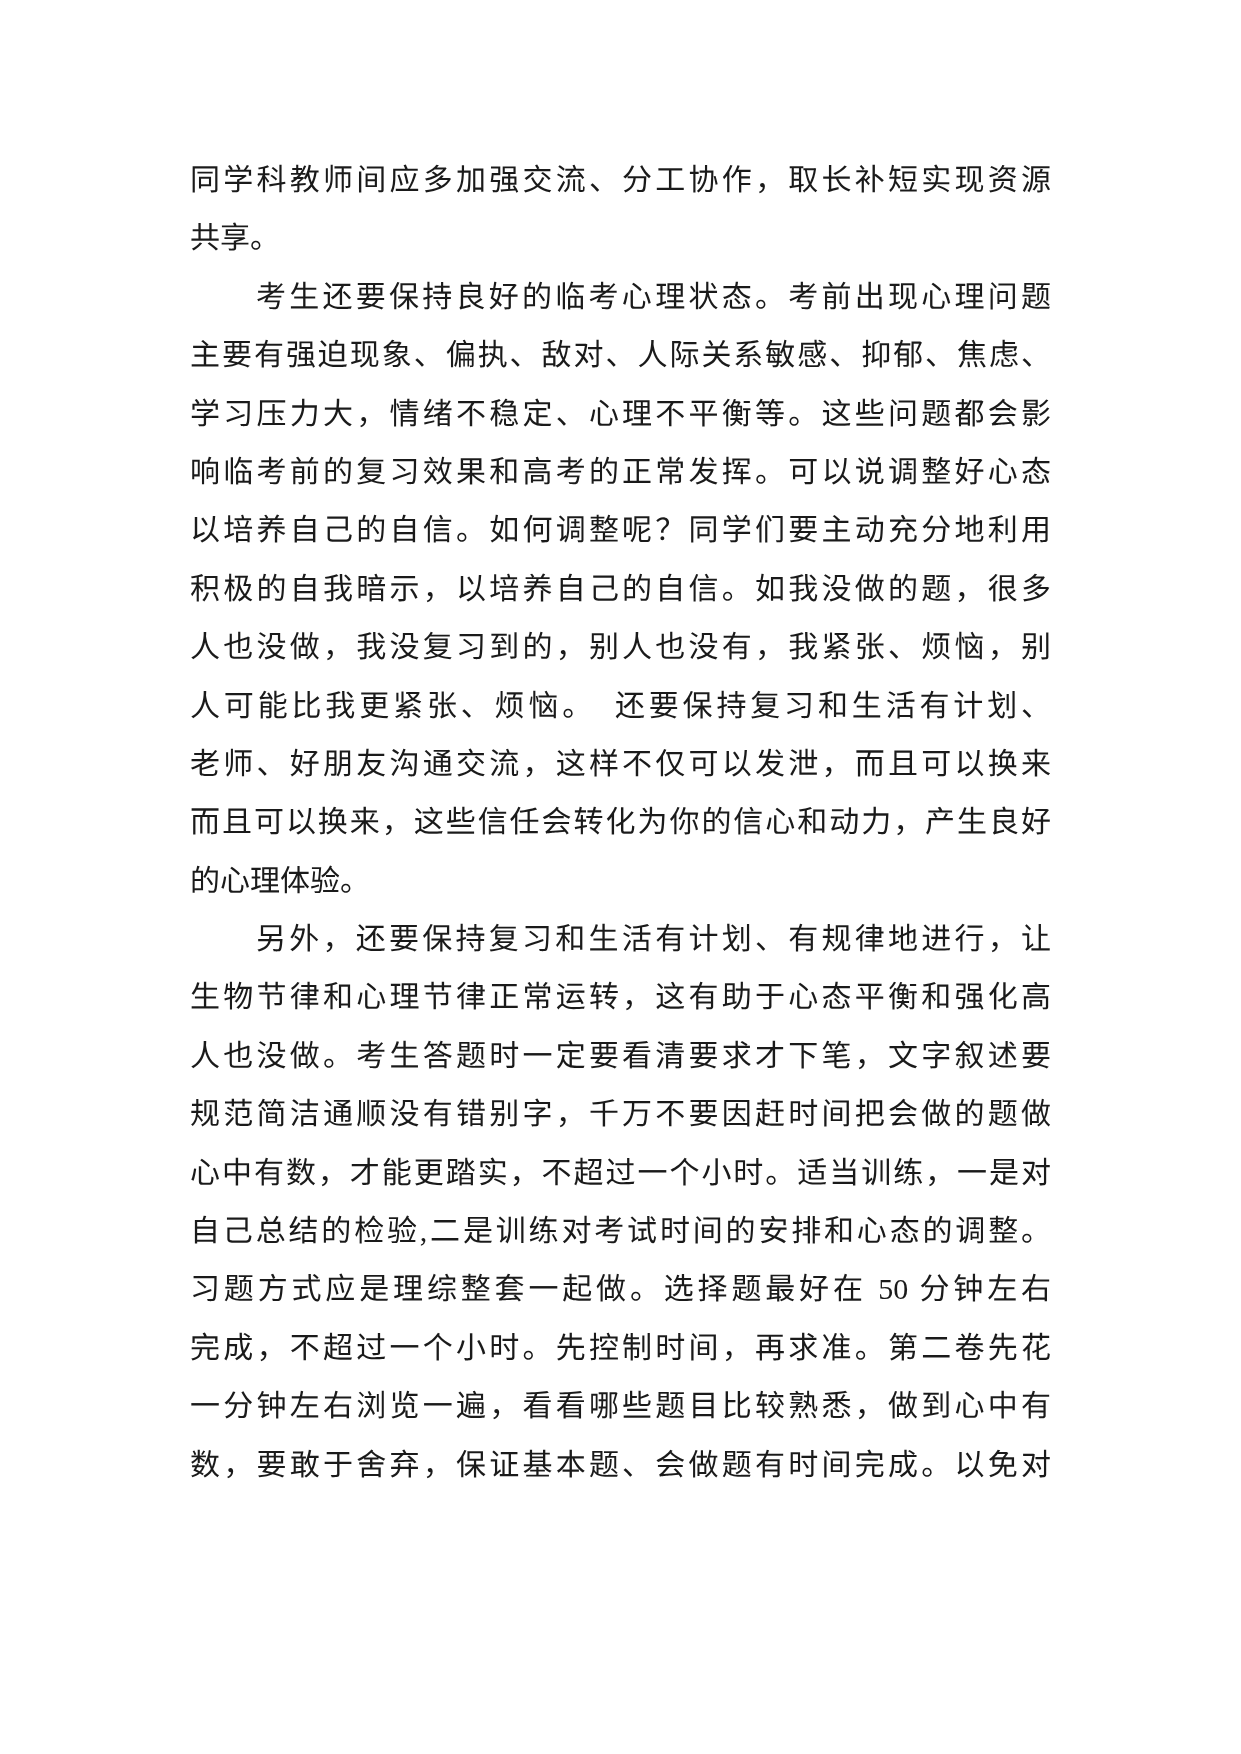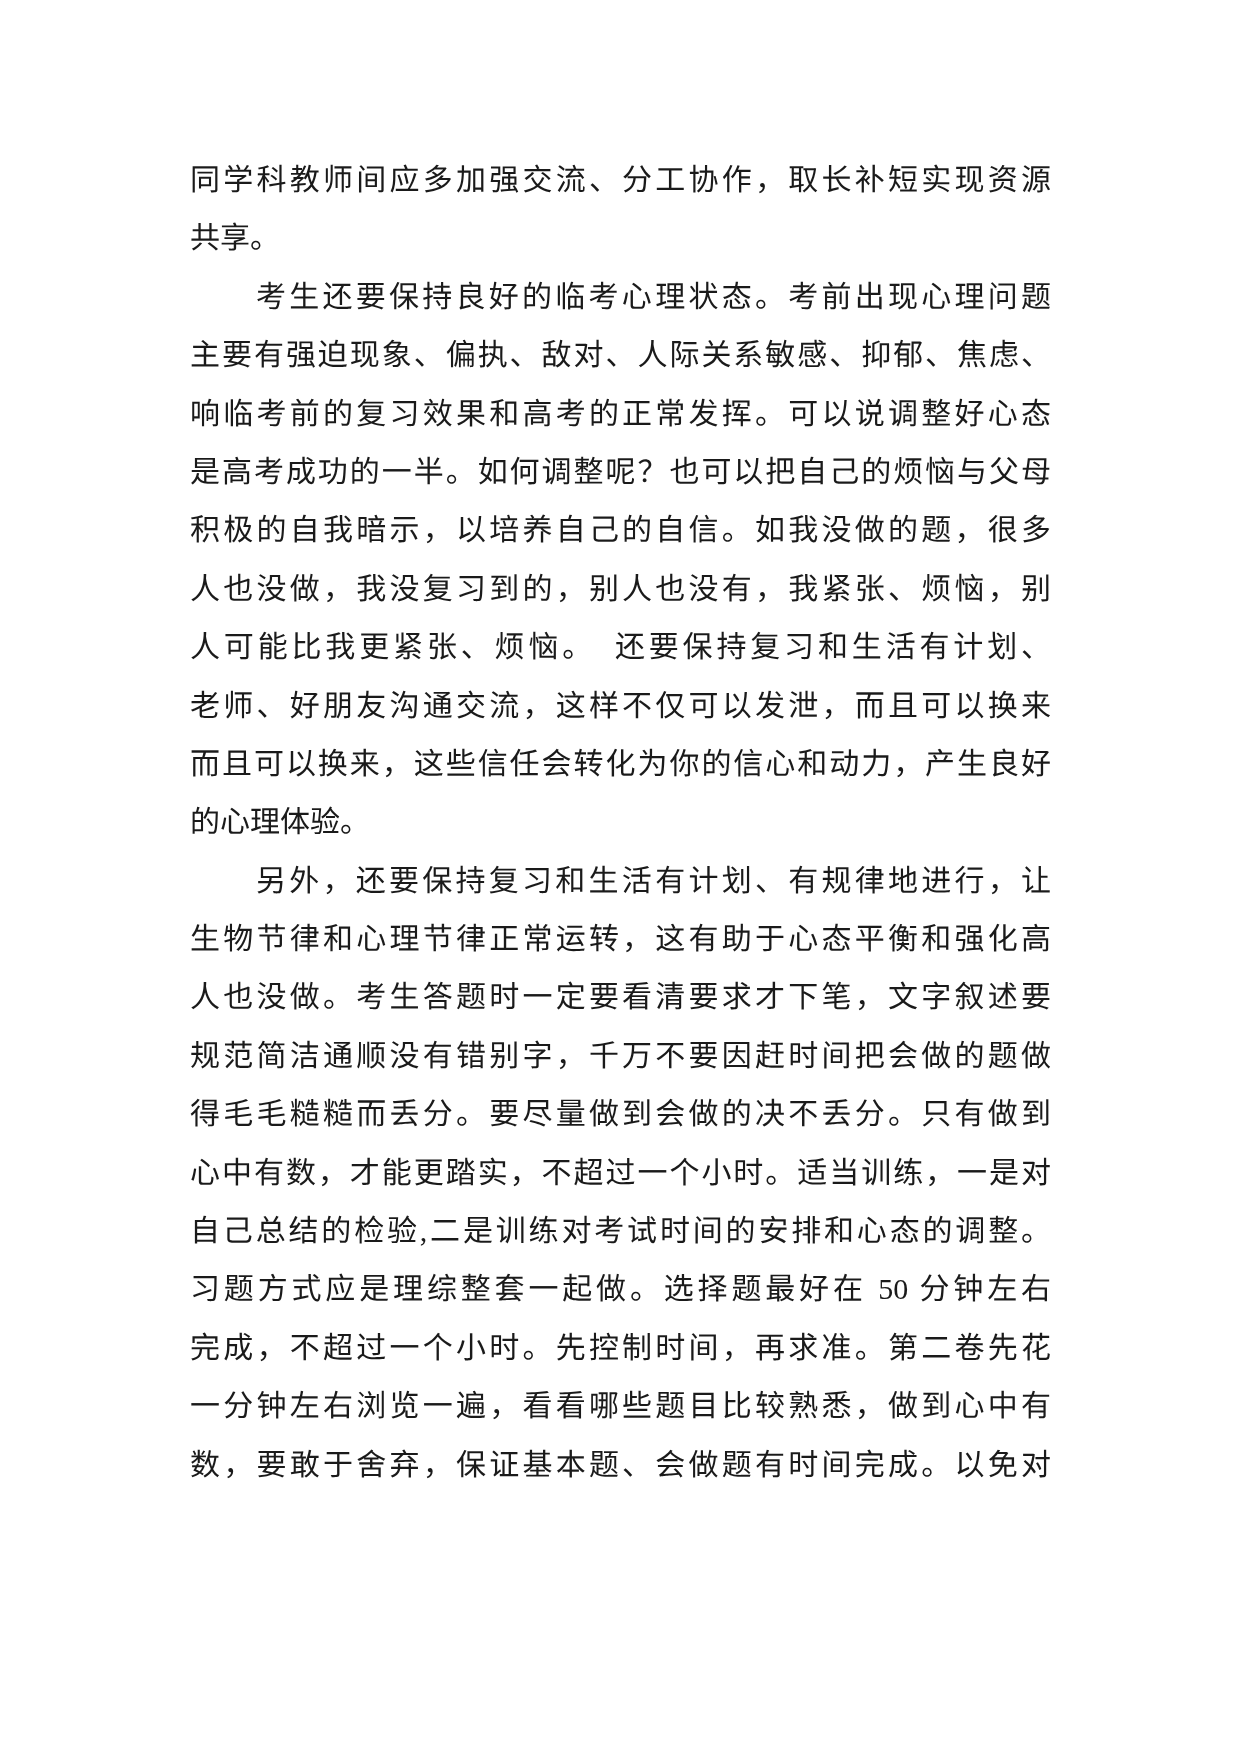--- a/index.html
+++ b/index.html
@@ -50,33 +50,33 @@
 </style>
 </head>
 <body>
 
 <div class="page">
   <div class="doc-text">
       <div class="text-line">同学科教师间应多加强交流、分工协作，取长补短实现资源</div>
       <div class="text-line par-end">共享。</div>
       <div class="text-line indent">考生还要保持良好的临考心理状态。考前出现心理问题</div>
       <div class="text-line">主要有强迫现象、偏执、敌对、人际关系敏感、抑郁、焦虑、</div>
+      <div class="text-line">学习压力大，情绪不稳定、心理不平衡等。这些问题都会影</div>
       <div class="text-line">响临考前的复习效果和高考的正常发挥。可以说调整好心态</div>
-      <div class="text-line">是高考成功的一半。如何调整呢？也可以把自己的烦恼与父母</div>
+      <div class="text-line">以培养自己的自信。如何调整呢？同学们要主动充分地利用</div>
       <div class="text-line">积极的自我暗示，以培养自己的自信。如我没做的题，很多</div>
       <div class="text-line">人也没做，我没复习到的，别人也没有，我紧张、烦恼，别</div>
       <div class="text-line">人可能比我更紧张、烦恼。　还要保持复习和生活有计划、</div>
       <div class="text-line">老师、好朋友沟通交流，这样不仅可以发泄，而且可以换来</div>
       <div class="text-line">而且可以换来，这些信任会转化为你的信心和动力，产生良好</div>
       <div class="text-line par-end">的心理体验。</div>
       <div class="text-line indent">另外，还要保持复习和生活有计划、有规律地进行，让</div>
       <div class="text-line">生物节律和心理节律正常运转，这有助于心态平衡和强化高</div>
       <div class="text-line">人也没做。考生答题时一定要看清要求才下笔，文字叙述要</div>
       <div class="text-line">规范简洁通顺没有错别字，千万不要因赶时间把会做的题做</div>
-      <div class="text-line">得毛毛糙糙而丢分。要尽量做到会做的决不丢分。只有做到</div>
       <div class="text-line">心中有数，才能更踏实，不超过一个小时。适当训练，一是对</div>
       <div class="text-line">自己总结的检验,二是训练对考试时间的安排和心态的调整。</div>
       <div class="text-line">习题方式应是理综整套一起做。选择题最好在 50 分钟左右</div>
       <div class="text-line">完成，不超过一个小时。先控制时间，再求准。第二卷先花</div>
       <div class="text-line">一分钟左右浏览一遍，看看哪些题目比较熟悉，做到心中有</div>
       <div class="text-line">数，要敢于舍弃，保证基本题、会做题有时间完成。以免对</div>
     </div>
 </div>
 
 </body></html>

